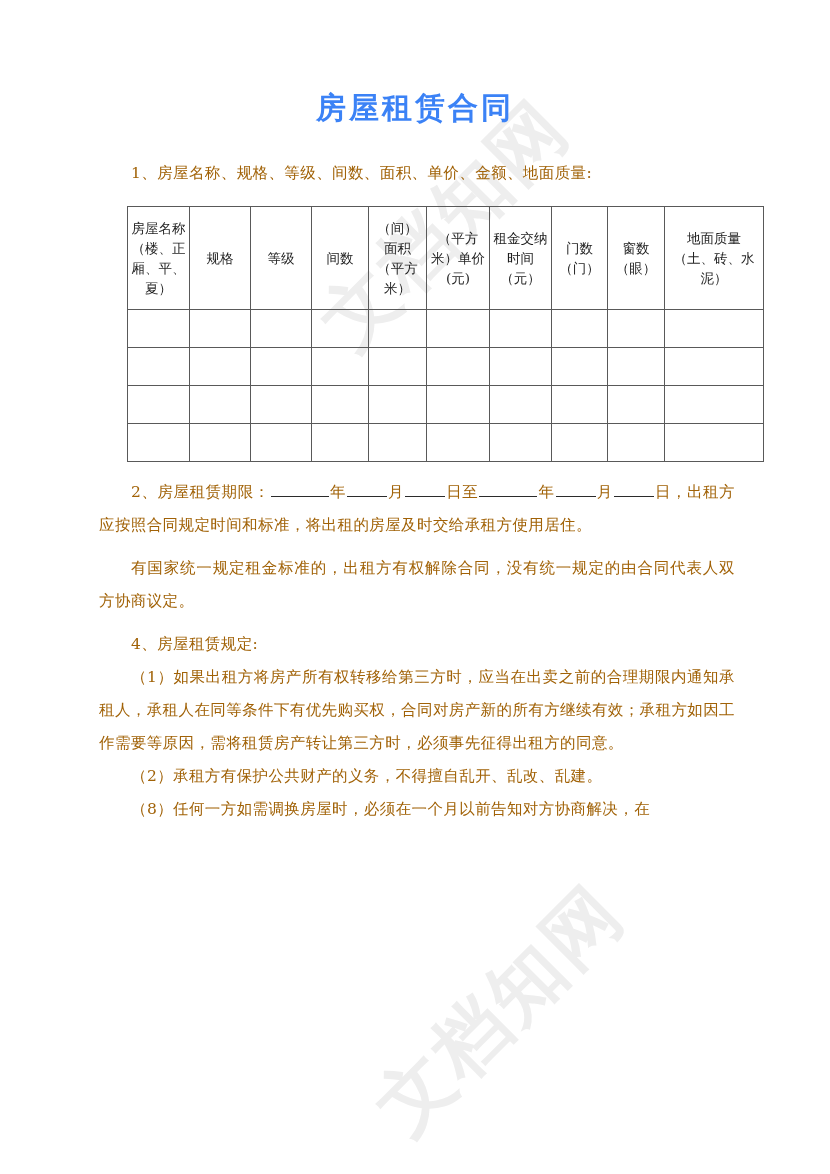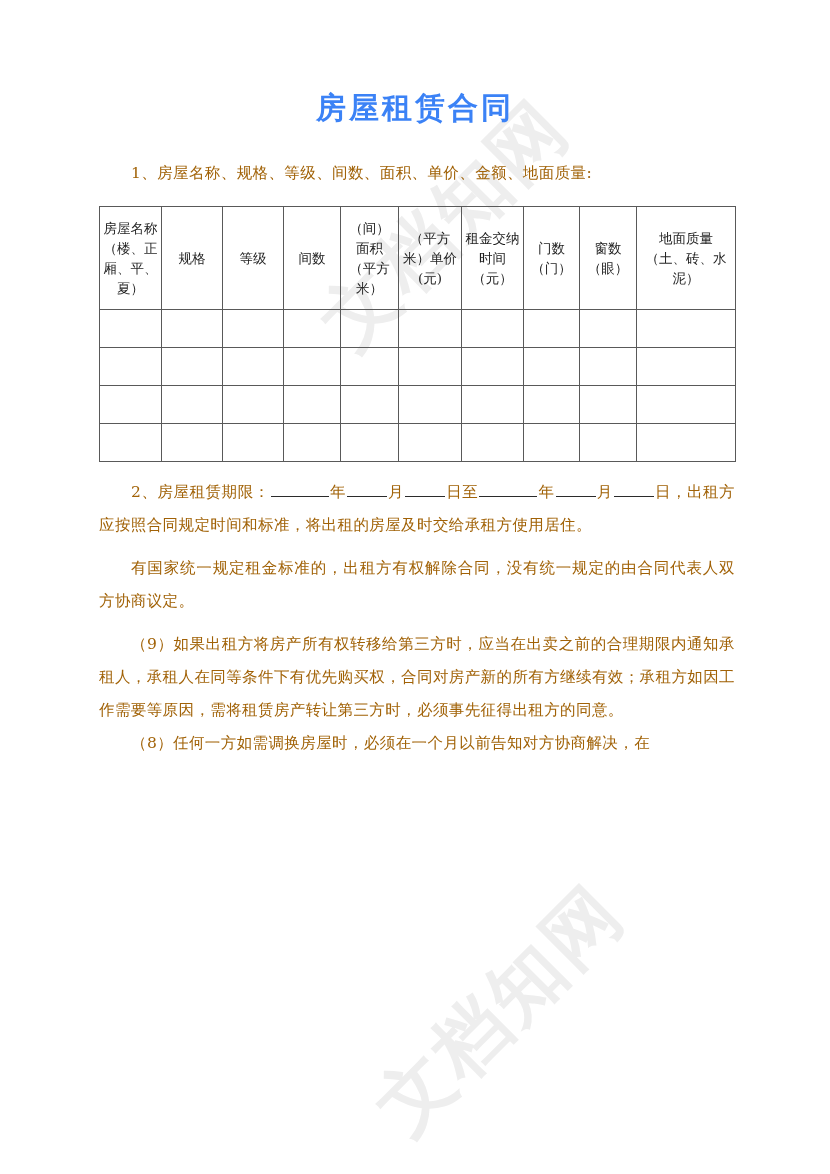--- a/index.html
+++ b/index.html
@@ -94,20 +94,21 @@
   
   .tbl-wrap {
     padding: 0 95px 0 99px;
     margin-top: 16px;
   }
   table.spec {
     border-collapse: collapse;
     width: 636px;
     table-layout: fixed;
     background: transparent;
+    margin-left: 28px;
   }
   table.spec th,
   table.spec td {
     border: 1.3px solid #595959;
     padding: 0;
     vertical-align: middle;
     text-align: center;
   }
   table.spec th {
     height: 96px;
@@ -235,18 +236,20 @@
       <div class="gap-sm"></div>
 
       <p class="para indent"><span>2、房屋租赁期限：</span><span class="blank w-lg"></span><span>年</span><span class="blank w-sm"></span><span>月</span><span class="blank w-sm"></span><span>日至</span><span class="blank w-lg"></span><span>年</span><span class="blank w-sm"></span><span>月</span><span class="blank w-sm"></span><span>日，出租</span><span>方应按照合同规定时间和标准，将出租的房屋及时交给承租方使用居住。</span></p>
 
       <div class="gap-md"></div>
 
       <p class="para indent">有国家统一规定租金标准的，出租方有权解除合同，没有统一规定的由合同代表人双方协商议定。</p>
 
       <div class="gap-md"></div>
 
-      <p class="para indent">（9）如果出租方将房产所有权转移给第三方时，应当在出卖之前的合理期限内通知承租人，承租人在同等条件下有优先购买权，合同对房产新的所有方继续有效；承租方如因工作需要等原因，需将租赁房产转让第三方时，必须事先征得出租方的同意。</p>
+      <p class="para indent">4、房屋租赁规定:</p>
+      <p class="para indent">（1）如果出租方将房产所有权转移给第三方时，应当在出卖之前的合理期限内通知承租人，承租人在同等条件下有优先购买权，合同对房产新的所有方继续有效；承租方如因工作需要等原因，需将租赁房产转让第三方时，必须事先征得出租方的同意。</p>
+      <p class="para indent">（2）承租方有保护公共财产的义务，不得擅自乱开、乱改、乱建。</p>
       <p class="para indent">（8）任何一方如需调换房屋时，必须在一个月以前告知对方协商解决，在</p>
 
     </div>
   </div>
 </div>
 
 </body></html>

